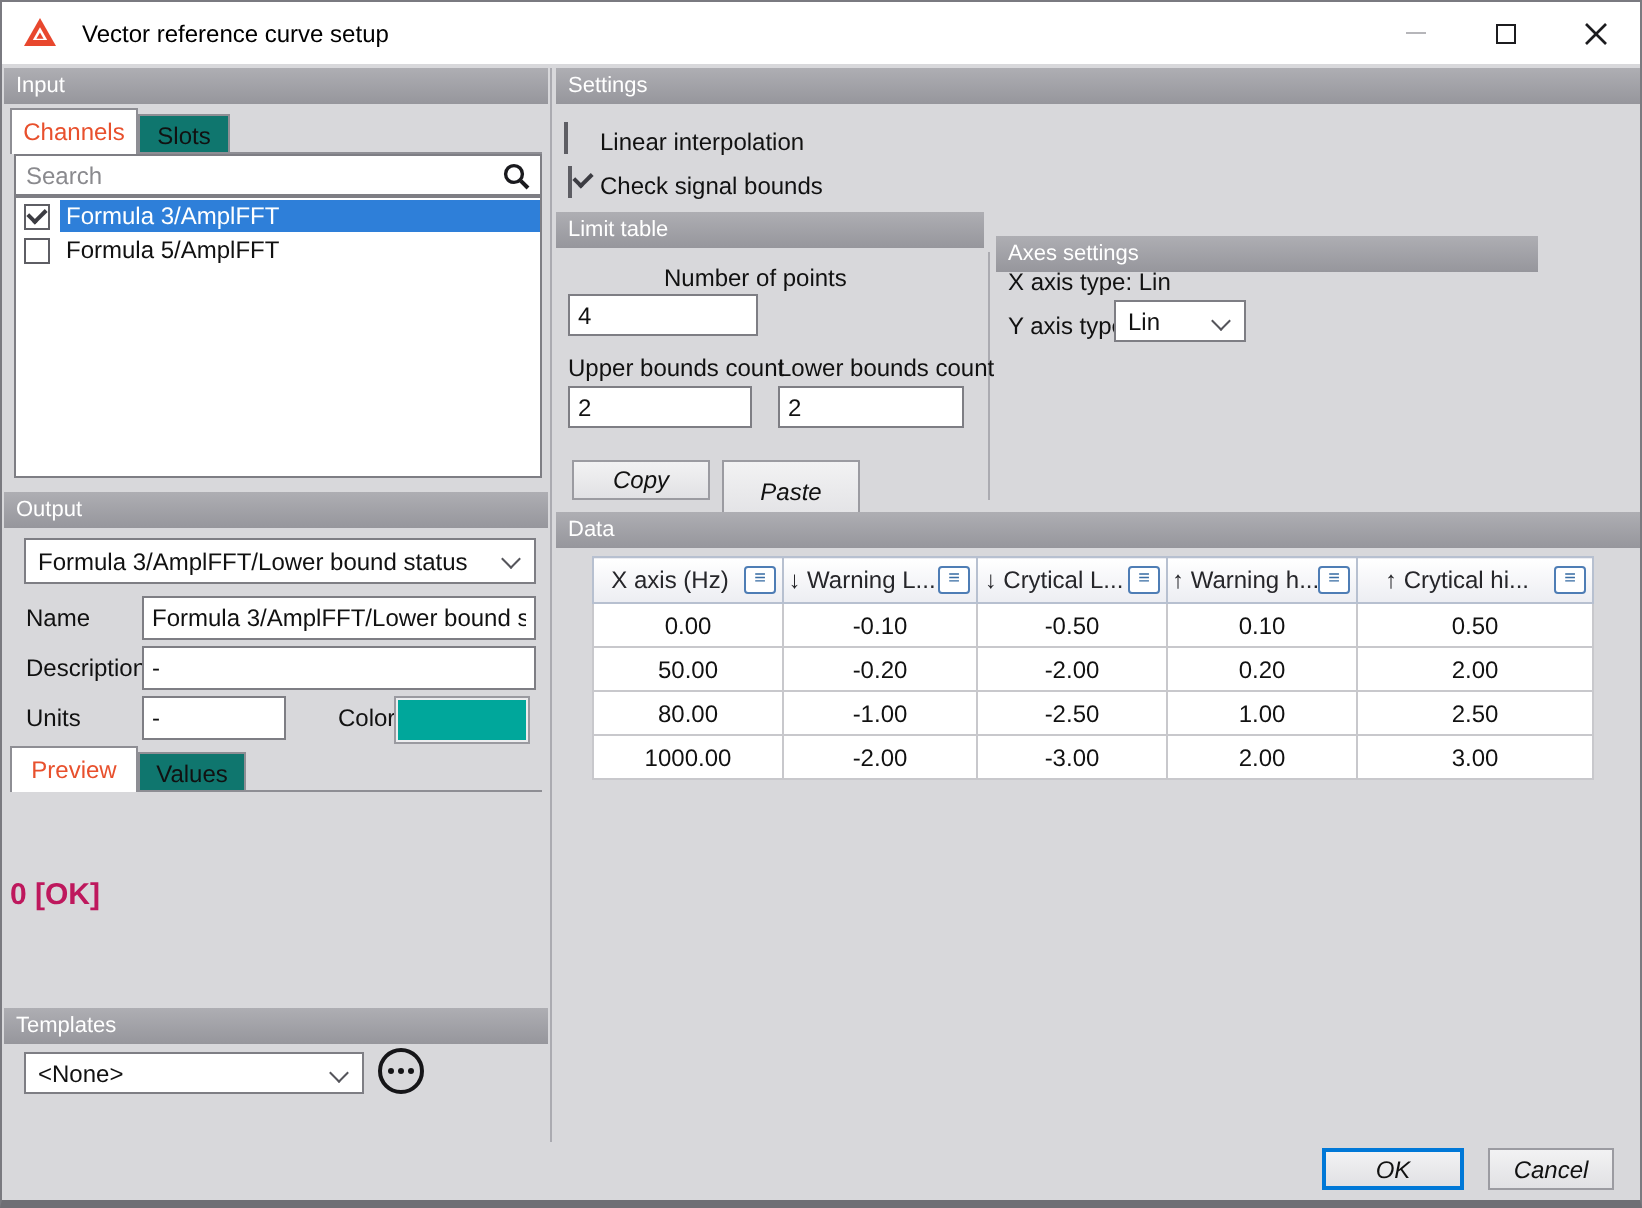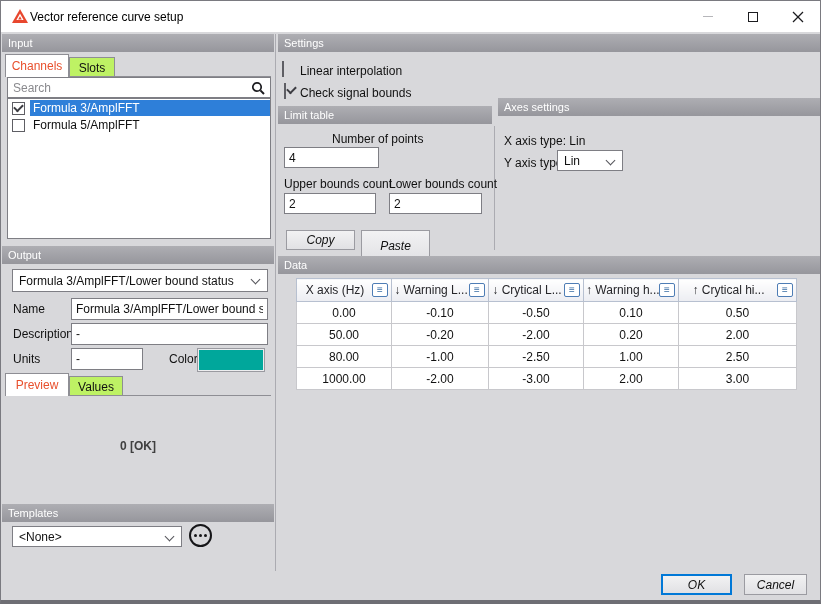--- a/index.html
+++ b/index.html
@@ -5,21 +5,21 @@
   html,body { margin:0; padding:0; background:#ffffff; }
   .window {
     position:relative; width:821px; height:604px; box-sizing:border-box;
     border:1px solid #7A7A80; border-bottom:4px solid #6E6E74;
     background:#D8D8DB; overflow:hidden;
     font-family:"Liberation Sans", sans-serif; font-size:12px; color:#111;
   }
   
   .titlebar { position:absolute; top:0; left:0; right:0; height:31px; background:#ffffff; display:flex; align-items:center; }
   .app-icon { margin-left:11px; width:16px; height:15px; flex:none; }
-  .title-text { margin-left:2px; font-size:12px; color:#000; }
+  .title-text { margin-left:13px; font-size:12px; color:#000; }
   .caption-group { margin-left:auto; display:flex; height:31px; }
   .caption-btn { width:45px; height:31px; display:flex; align-items:center; justify-content:center; }
   .min-bar { width:10px; height:1px; background:#B6B6BA; }
   .max-box { width:10px; height:10px; border:1px solid #1c1c1f; box-sizing:border-box; }
   
   .ghdr {
     position:absolute; height:18px; box-sizing:border-box; padding-left:6px;
     background:linear-gradient(#AEAEB3,#96969C); color:#fff;
     font-weight:normal; font-size:11px; line-height:18px;
   }
@@ -39,38 +39,38 @@
   }
   .btn { position:absolute; box-sizing:border-box; background:linear-gradient(#F2F2F3,#E1E1E4);
          border:1px solid #9B9BA1; display:flex; align-items:center; justify-content:center;
          font-size:12px; cursor:default;font-style:italic; }
   
   .tabbar { position:absolute; }
   .tab-baseline { position:absolute; left:0; right:0; bottom:0; height:1px; background:#8E8E94; z-index:1; }
   .tab { position:absolute; bottom:0; box-sizing:border-box; border:1px solid #8E8E94; border-bottom:none;
          display:flex; align-items:center; justify-content:center; cursor:default; }
   .tab.active { background:#fff; height:23px; color:#E8502D; z-index:2; }
-  .tab.inactive { background:#bef264; height:20px; color:#111; z-index:0;text-align:right; }
+  .tab.inactive { background:#0f766e; height:20px; color:#111; z-index:0;text-align:right; }
   
   .searchbox { position:absolute; box-sizing:border-box; background:#fff; border:1px solid #7E7E84;
                display:flex; align-items:center; }
   .searchbox input { flex:1; border:none; outline:none; background:transparent; padding:0 5px;
                      font-family:"Liberation Sans",sans-serif; font-size:12px; color:#111; }
   .searchbox input::placeholder { color:#8A8A8E; opacity:1; }
   .search-glyph { flex:none; margin-right:5px; }
   .listbox { position:absolute; box-sizing:border-box; background:#fff; border:1px solid #7E7E84; overflow:hidden; }
   .lrow { height:16px; display:flex; align-items:center; margin-top:1px; cursor:default; }
   .lrow .lchk { width:13px; height:13px; border:1px solid #5E5E64; background:#fff; box-sizing:border-box; margin-left:4px; flex:none; }
   .lrow .lchk.checked::after { left:1px; top:1px; }
   .lrow .lab { margin-left:5px; flex:1; padding:0 3px; line-height:16px; white-space:nowrap; overflow:hidden; }
   .lab.sel { background:#2E7FD9; color:#fff; }
   
   .swatch { position:absolute; box-sizing:border-box; border:1px solid #EDEDEF; box-shadow:0 0 0 1px #9A9AA0; }
   
-  .preview-val { position:absolute; text-align:center; font-weight:bold; font-size:12px; color:#404040; }
+  .preview-val { position:absolute; text-align:left; font-weight:bold; font-size:15px; color:#be185d; }
   
   .more-btn { position:absolute; width:23px; height:23px; border:2px solid #151518; border-radius:50%;
               background:transparent; display:flex; align-items:center; justify-content:center; gap:2px; box-sizing:border-box; cursor:default; }
   .more-btn i { width:3px; height:3px; border-radius:50%; background:#151518; }
   
   .vline { position:absolute; width:1px; background:#ABABB1; }
   
   table.dtable { position:absolute; border-collapse:collapse; table-layout:fixed; background:#fff; }
   table.dtable th { height:23px; box-sizing:border-box; background:linear-gradient(#FFFFFF,#ECEDF2);
     border:1px solid #B7C0D0; font-weight:normal; font-size:12px; color:#26262A;
@@ -212,21 +212,21 @@
   <input class="tbox" style="left: 388px; top: 192px; width: 93px; height: 21px;" value="2">
 
   <div class="btn" style="left:285px; top:229px; width:69px; height:20px;">
     <span>Copy</span>
   </div>
   <div class="btn" style="left:360px; top:229px; width:69px; height:32px;">
     <span>Paste</span>
   </div>
 
   
-  <div class="ghdr" style="left:497px; top:97px; width:323px;">Axes settings</div>
+  <div class="ghdr" style="left:497px; top:117px; width:271px;">Axes settings</div>
   <span class="lbl" style="left:503px; top:133px;">X axis type: Lin</span>
   <span class="lbl" style="left:503px; top:155px;">Y axis type</span>
   <div class="combo" style="left:556px; top:149px; width:66px; height:21px;">
     <span>Lin</span>
     <span class="chev"></span>
   </div>
 
   
   <div class="ghdr" style="left:277px; top:255px; width:543px;">Data</div>
 

